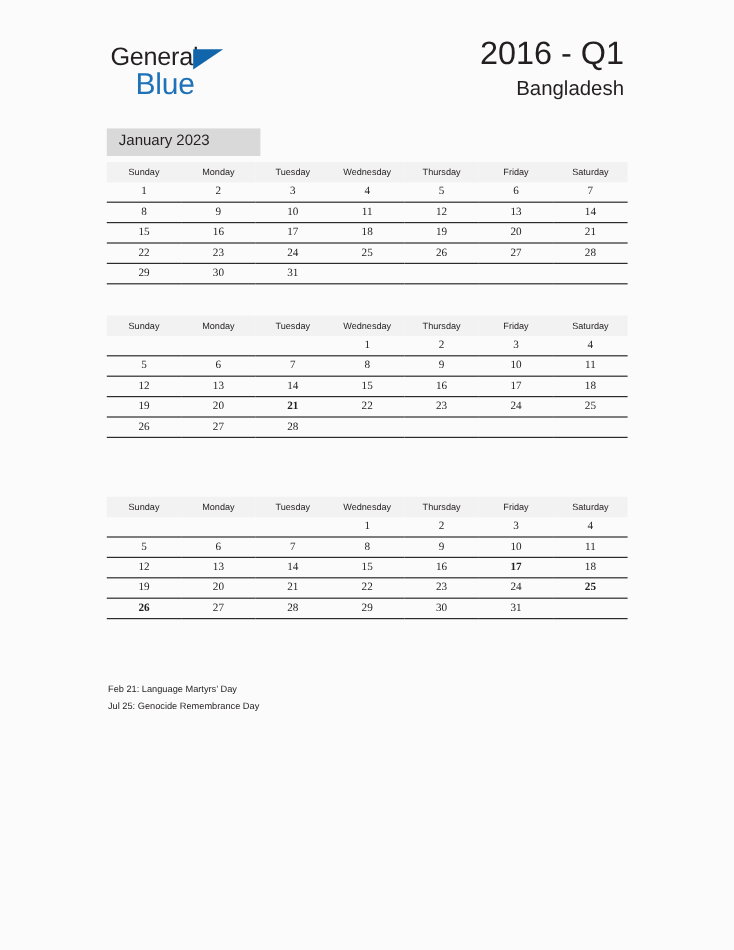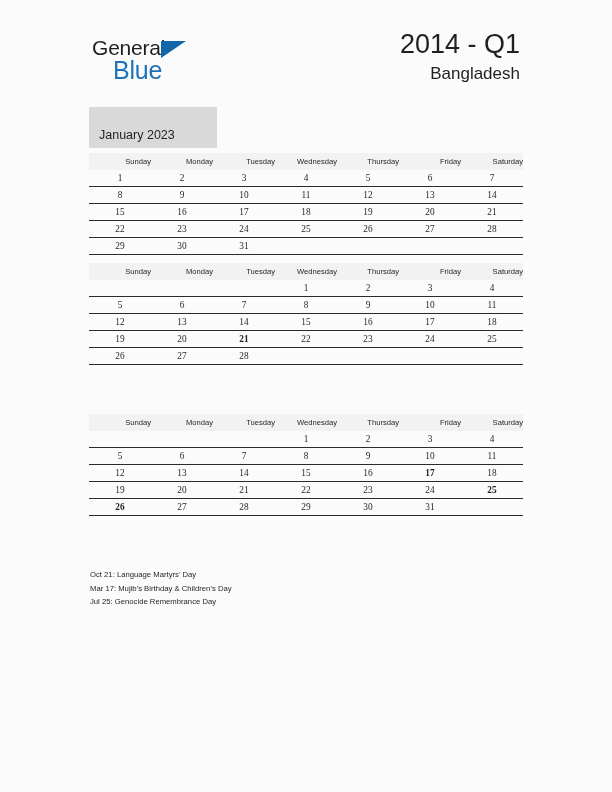--- a/index.html
+++ b/index.html
@@ -86,39 +86,39 @@
     left: 89px;
     width: 434px;
   }
   #month-block-0 { top: 107px; }
   #month-block-1 { top: 258px; }
   #month-block-2 { top: 409px; }
 
   .month-title-band {
     display: inline-block;
     background: #d9d9d9;
-    padding: 21px 10px 4px 10px;
+    padding: 3px 10px 4px 10px;
     min-width: 108px;
     font-size: 12.5px;
     color: #231f20;
     line-height: 1.25;
   }
 
   table.cal {
     border-collapse: collapse;
     width: 434px;
     margin-top: 5px;
     table-layout: fixed;
   }
   table.cal th {
     background: #f2f2f2;
     font-size: 7.6px;
     font-weight: normal;
     color: #231f20;
-    text-align: right;
+    text-align: center;
     padding: 4px 0 4px 0;
     border: none;
     font-family: "Liberation Sans", sans-serif;
   }
   table.cal td {
     font-size: 9.3px;
     text-align: center;
     height: 16px;
     padding: 0;
     color: #231f20;
@@ -159,21 +159,21 @@
 
 <div id="page-header">
 
   <div id="brand-logo">
     <span id="brand-general">General</span>
     <span id="brand-triangle"></span>
     <span id="brand-blue">Blue</span>
   </div>
 
   <div id="title-block">
-    <div id="title-main">2014 - Q1</div>
+    <div id="title-main">2016 - Q1</div>
     <div id="title-sub">Bangladesh</div>
   </div>
 
 </div>
 
 <div class="month-block" id="month-block-0"><div class="month-title-band">January 2023</div><table class="cal">
       <thead>
         <tr>
           <th>Sunday</th>
           <th>Monday</th>
@@ -356,16 +356,15 @@
           <td>&nbsp;</td>
           <td>&nbsp;</td>
           <td>&nbsp;</td>
           <td>&nbsp;</td>
           <td>&nbsp;</td>
         </tr>
       </tbody>
     </table></div>
 
 <div id="holiday-legend">
-    <div class="holiday-line">Oct 21: Language Martyrs’ Day</div>
-    <div class="holiday-line">Mar 17: Mujib’s Birthday &amp; Children’s Day</div>
+    <div class="holiday-line">Feb 21: Language Martyrs’ Day</div>
     <div class="holiday-line">Jul 25: Genocide Remembrance Day</div>
   </div>
 
 </body></html>

